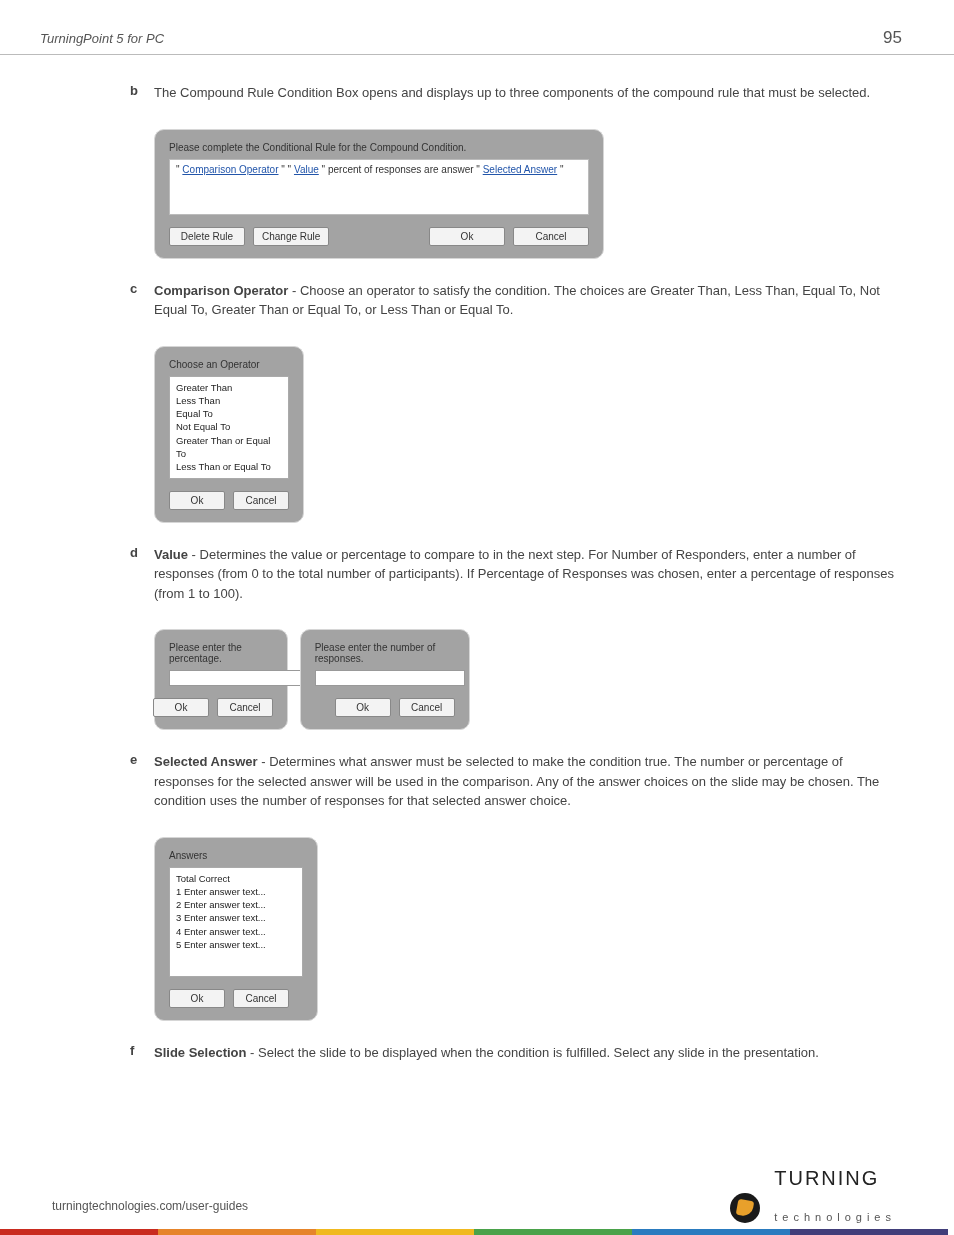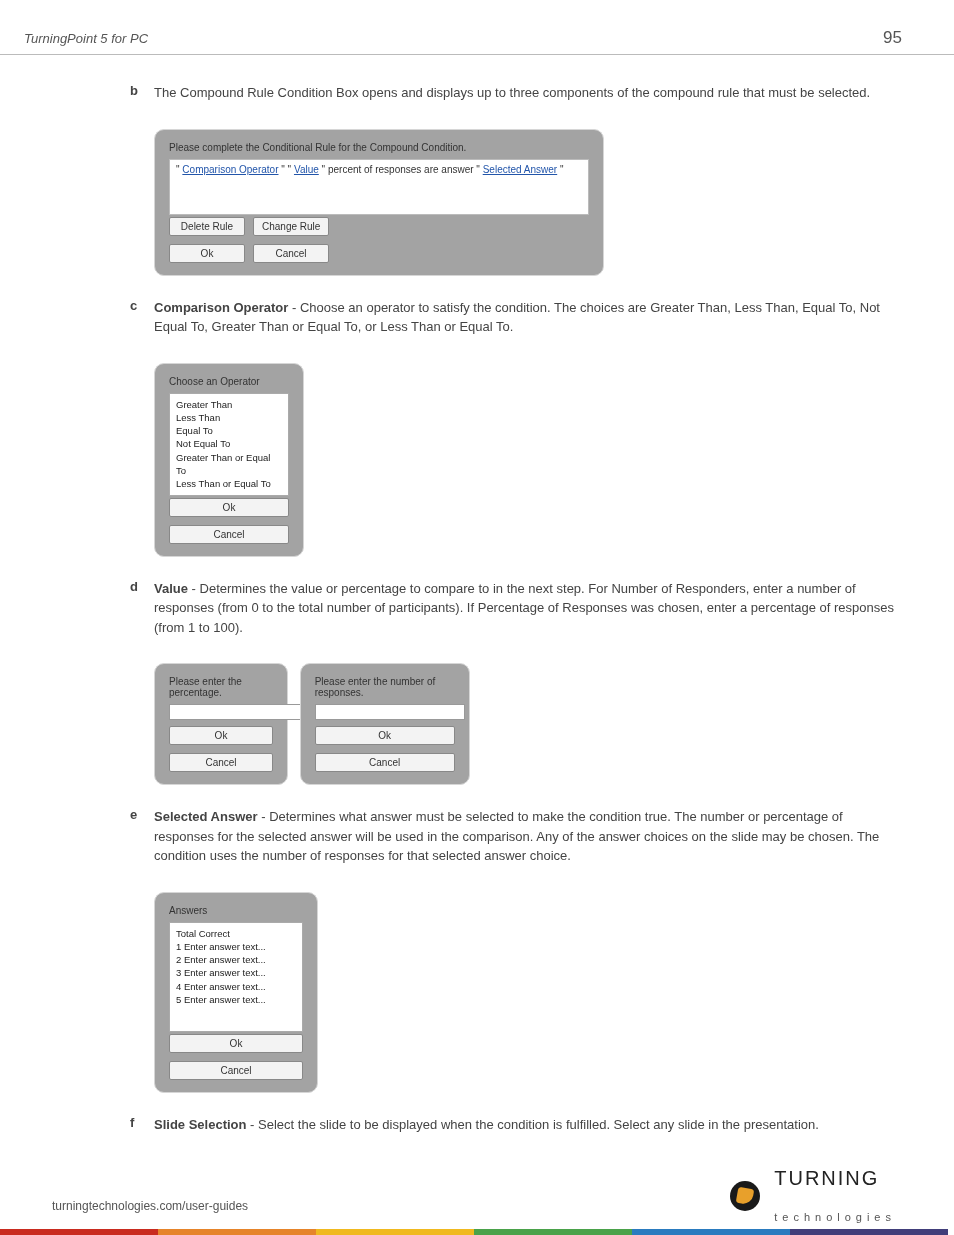--- a/index.html
+++ b/index.html
@@ -9,21 +9,21 @@
       color: #444;
       background: #fff;
       width: 954px;
       height: 1235px;
       position: relative;
     }
     .page-header {
       display: flex;
       justify-content: space-between;
       align-items: baseline;
-      padding: 28px 52px 6px 24px;
+      padding: 28px 52px 6px 40px;
       border-bottom: 1px solid #bbb;
       margin-bottom: 28px;
     }
     .doc-title { font-style: italic; color: #555; font-size: 13px; }
     .page-num { color: #555; font-size: 17px; }
     .content { padding: 0 52px 0 130px; }
     .item { display: flex; margin-bottom: 16px; }
     .item-letter {
       font-weight: bold; color: #444; width: 24px; flex-shrink: 0;
       font-size: 13px;
@@ -48,38 +48,38 @@
       padding: 4px 6px; color: #222;
     }
     .rule-box { height: 56px; font-size: 10px; }
     .rule-box .txt { color: #333; }
     .link { color: #2255aa; text-decoration: underline; cursor: pointer; }
     .btn {
       display: inline-block; min-width: 76px; text-align: center;
       padding: 3px 8px; border: 1px solid #888; background: #f3f3f3;
       border-radius: 2px; color: #333; font-size: 10px;
     }
-    .btn-row { margin-top: 2px; display:flex; gap:8px;flex-direction:column; }
+    .btn-row { margin-top: 12px; display:flex; gap:8px; }
     .btn-row.split { justify-content: space-between; }
     .input-text { background:#fff; border:1px solid #999; height:16px; width: 150px; display:block; margin:4px 0 6px 0; }
     .listbox {
       background:#fff; border:1px solid #aaa; padding:4px 6px; color:#222;
       font-size:9.5px; line-height:1.4; min-width: 120px;
     }
 
     
     .footer {
       position:absolute; bottom:0; left:0; right:6px;
     }
     .footer-row {
       display:flex; justify-content:space-between; align-items:flex-end;
       padding: 0 52px 6px 52px;
     }
     .footer-url { color:#555; font-size:12px; padding-bottom:10px;}
-    .logo { display:flex; align-items:center; gap:14px; }
+    .logo { display:flex; align-items:flex-end; gap:14px; }
     .logo-mark {
       width:30px; height:30px; border-radius:50%; background:#1a1a1a;
       position:relative;
     }
     .logo-mark::after {
       content:""; position:absolute; left:7px; top:7px; width:16px; height:16px;
       background:#e8a02b; border-radius:3px 3px 10px 3px; transform:rotate(10deg);
     }
     .logo-text { display:flex; flex-direction:column; line-height:1; }
     .logo-main { font-size:20px; letter-spacing:2px; color:#222; font-weight:400; }

